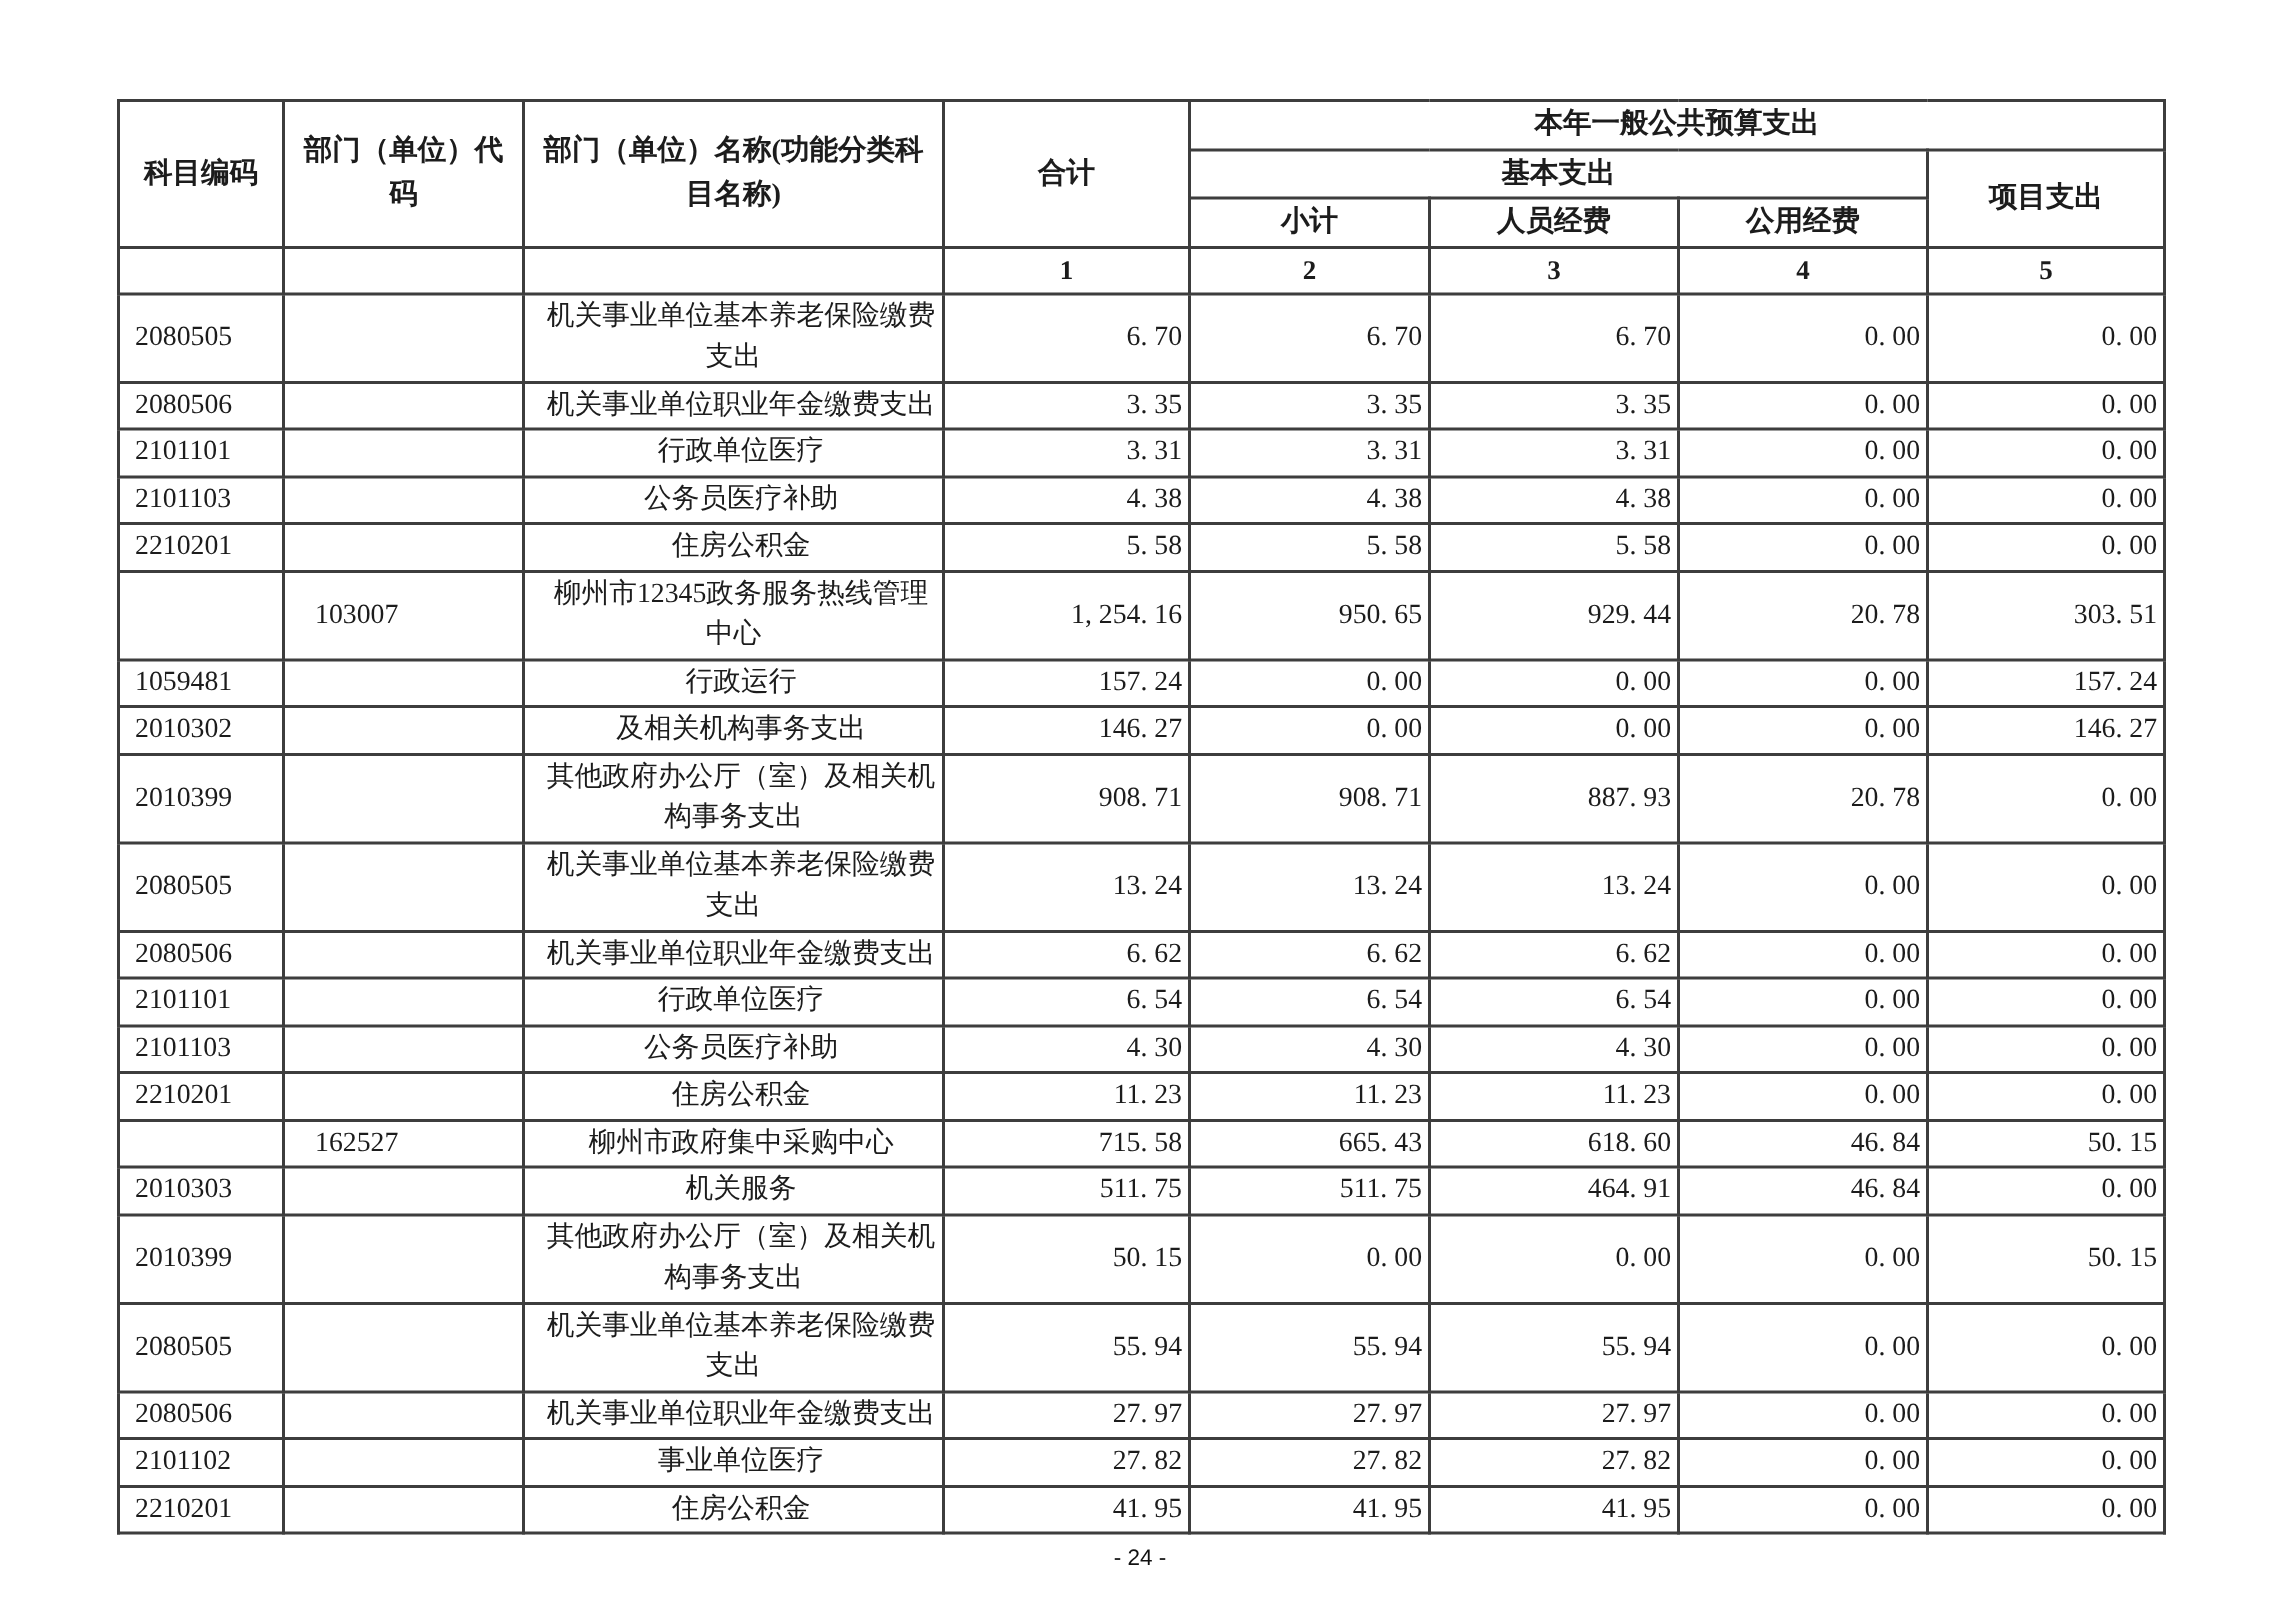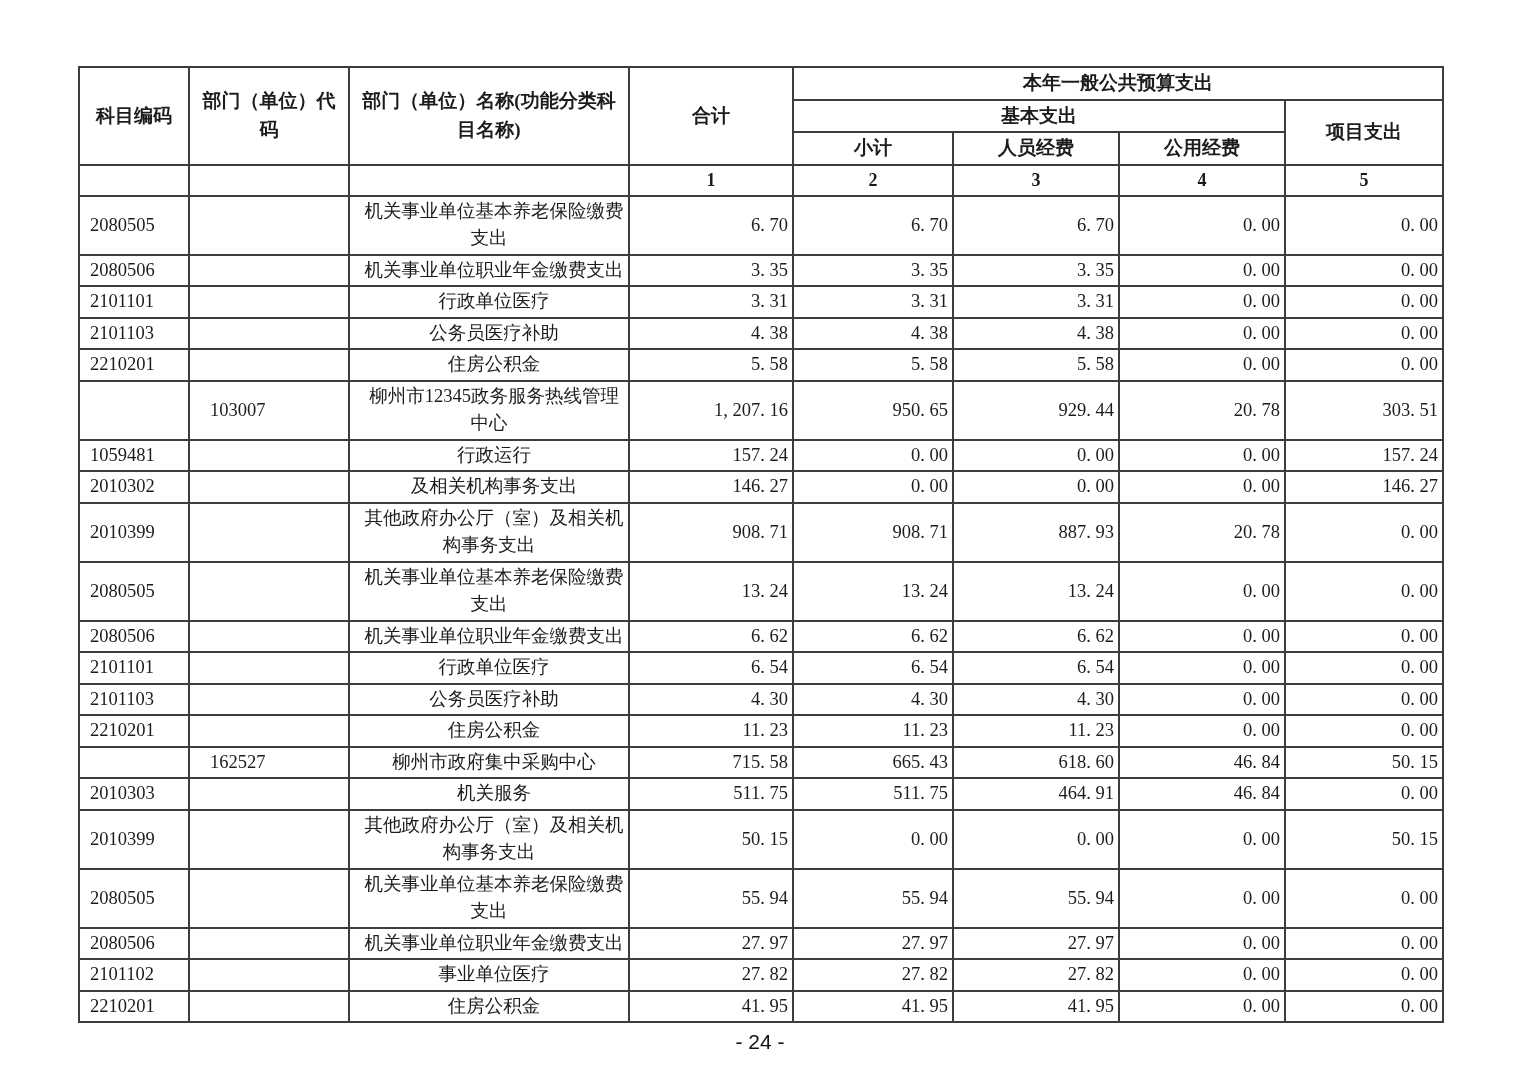--- a/index.html
+++ b/index.html
@@ -72,21 +72,21 @@
     text-align: right;
     padding-right: 4px;
   }
   .page-number {
     position: absolute;
     left: 0;
     top: 1030px;
     width: 1520px;
     text-align: center;
     font-family: "Liberation Sans", "DejaVu Sans", sans-serif;
-    font-size: 21px;
+    font-size: 15px;
     color: #111;
   }
 </style>
 </head>
 <body>
 
 <div class="page">
 
   <table class="budget">
     <colgroup>
@@ -175,21 +175,21 @@
           <td class="num">5. 58</td>
           <td class="num">5. 58</td>
           <td class="num">5. 58</td>
           <td class="num">0. 00</td>
           <td class="num">0. 00</td>
         </tr>
         <tr class="tall">
           <td class="code"></td>
           <td class="dept">103007</td>
           <td class="name">柳州市12345政务服务热线管理中心</td>
-          <td class="num">1, 207. 16</td>
+          <td class="num">1, 254. 16</td>
           <td class="num">950. 65</td>
           <td class="num">929. 44</td>
           <td class="num">20. 78</td>
           <td class="num">303. 51</td>
         </tr>
         <tr>
           <td class="code">1059481</td>
           <td class="dept"></td>
           <td class="name">行政运行</td>
           <td class="num">157. 24</td>

